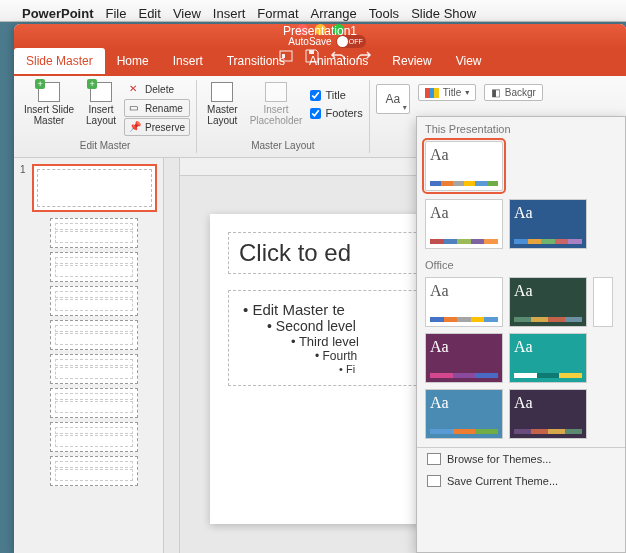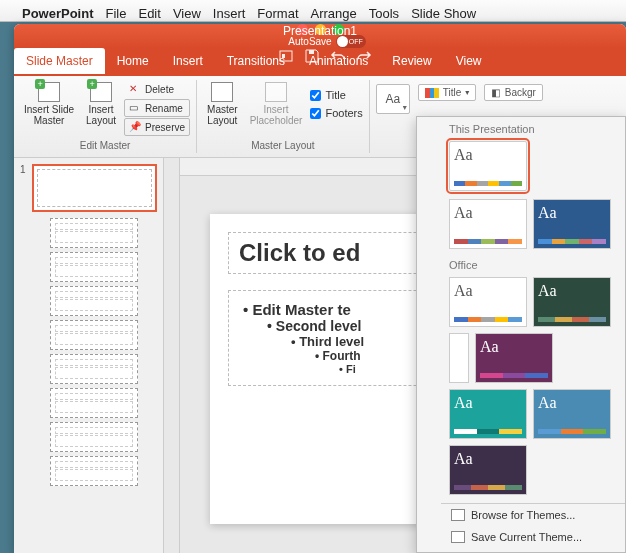--- a/index.html
+++ b/index.html
@@ -54,33 +54,33 @@
 .thumb { background: #fff; border: 1px dashed #999; height: 38px; flex: 1; position: relative; }
 .thumb.mainmaster { border: 2px solid #e85c3c; height: 48px; }
 .thumb.mainmaster::before { content: ''; position: absolute; inset: 3px; border: 1px dashed #bbb; }
 .sub-thumbs { margin-left: 30px; }
 .sub-thumbs .thumb { height: 30px; width: 88px; margin-bottom: 4px; }
 .sub-thumbs .thumb::before { content: ''; position: absolute; top: 4px; left: 4px; right: 4px; height: 5px; border: 1px dashed #ccc; }
 .sub-thumbs .thumb::after { content: ''; position: absolute; top: 12px; left: 4px; right: 4px; bottom: 4px; border: 1px dashed #ccc; }
 
 .scroll-gutter { width: 16px; background: #e8e8e8; border-right: 1px solid #ccc; }
 
-.canvas-wrap { flex: 1; position: relative; background: #e8e8e8; overflow: hidden; font-weight: bold; }
+.canvas-wrap { flex: 1; position: relative; background: #e8e8e8; overflow: hidden; }
 .ruler-h { height: 18px; background: #f0f0f0; border-bottom: 1px solid #ccc; font-size: 8px; color: #888; display: flex; align-items: flex-end; padding-left: 40px; letter-spacing: 10px; }
 .slide { position: absolute; top: 56px; left: 30px; width: 420px; height: 310px; background: #fff; box-shadow: 0 2px 8px rgba(0,0,0,.2); padding: 18px; }
 .slide-title { font-size: 24px; color: #333; border: 1px dashed #bbb; padding: 6px 10px; margin-bottom: 16px; }
 .slide-body { border: 1px dashed #bbb; padding: 10px 14px; font-size: 15px; color: #333; }
 .slide-body .l1 { margin-left: 0; }
 .slide-body .l2 { margin-left: 24px; font-size: 14px; }
 .slide-body .l3 { margin-left: 48px; font-size: 13px; }
 .slide-body .l4 { margin-left: 72px; font-size: 12px; }
 .slide-body .l5 { margin-left: 96px; font-size: 11px; }
 
 
-.dropdown { position: absolute; top: 116px; left: 416px; width: 210px; bottom: 0; background: #f4f4f4; border: 1px solid #bbb; box-shadow: 0 4px 12px rgba(0,0,0,.25); font-size: 11px; color: #555; overflow: hidden; padding-left: 24px; }
+.dropdown { position: absolute; top: 116px; left: 416px; width: 210px; bottom: 0; background: #f4f4f4; border: 1px solid #bbb; box-shadow: 0 4px 12px rgba(0,0,0,.25); font-size: 11px; color: #555; overflow: hidden; }
 .dd-section { padding: 6px 8px 2px; color: #777; }
 .dd-grid { display: flex; flex-wrap: wrap; gap: 6px; padding: 4px 8px; }
 .theme-tile { width: 78px; height: 50px; border: 1px solid #ccc; background: #fff; position: relative; cursor: pointer; display: flex; flex-direction: column; padding: 4px; }
 .theme-tile.selected { outline: 2px solid #e85c3c; outline-offset: 1px; border-radius: 2px; }
 .theme-tile .aa { font-size: 16px; font-family: Georgia, serif; flex: 1; }
 .theme-tile .strip { height: 5px; display: flex; }
 .theme-tile .strip span { flex: 1; }
 .dd-footer { border-top: 1px solid #ccc; margin-top: 4px; }
 .dd-item { display: flex; align-items: center; gap: 6px; padding: 5px 10px; cursor: pointer; color: #333; }
 .dd-item .dicon { width: 14px; height: 12px; border: 1px solid #888; background: #fff; position: relative; }

